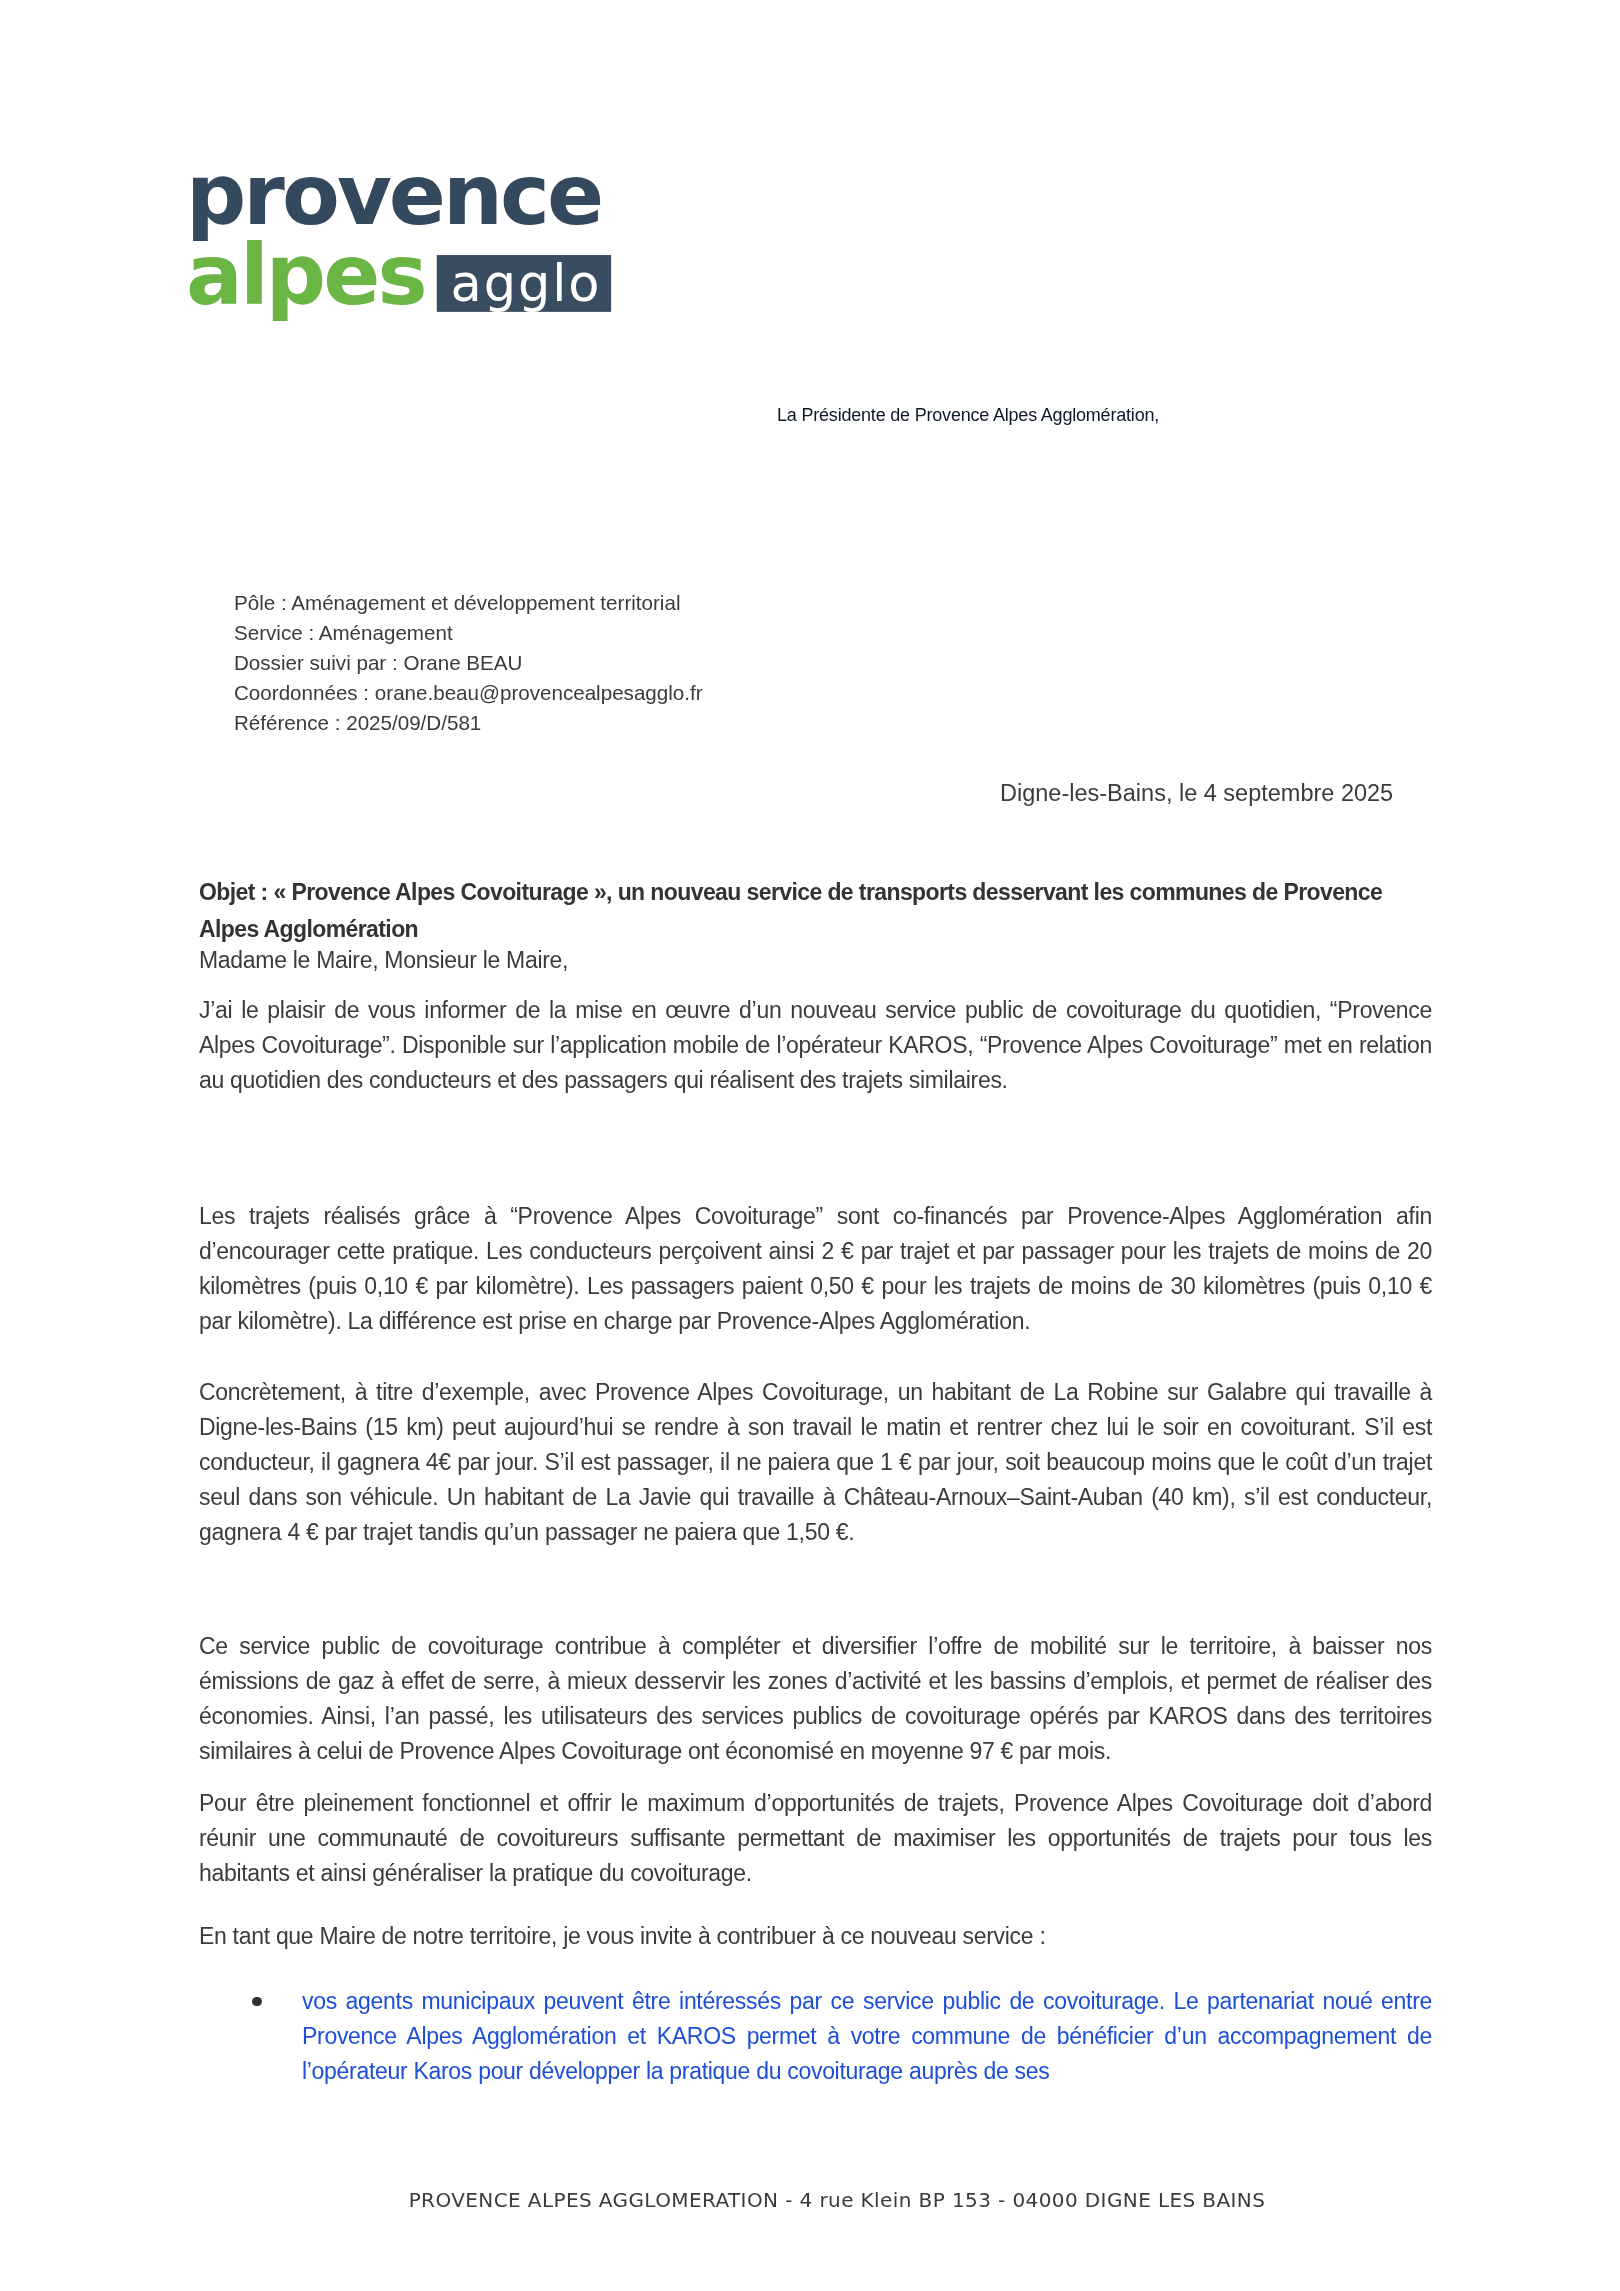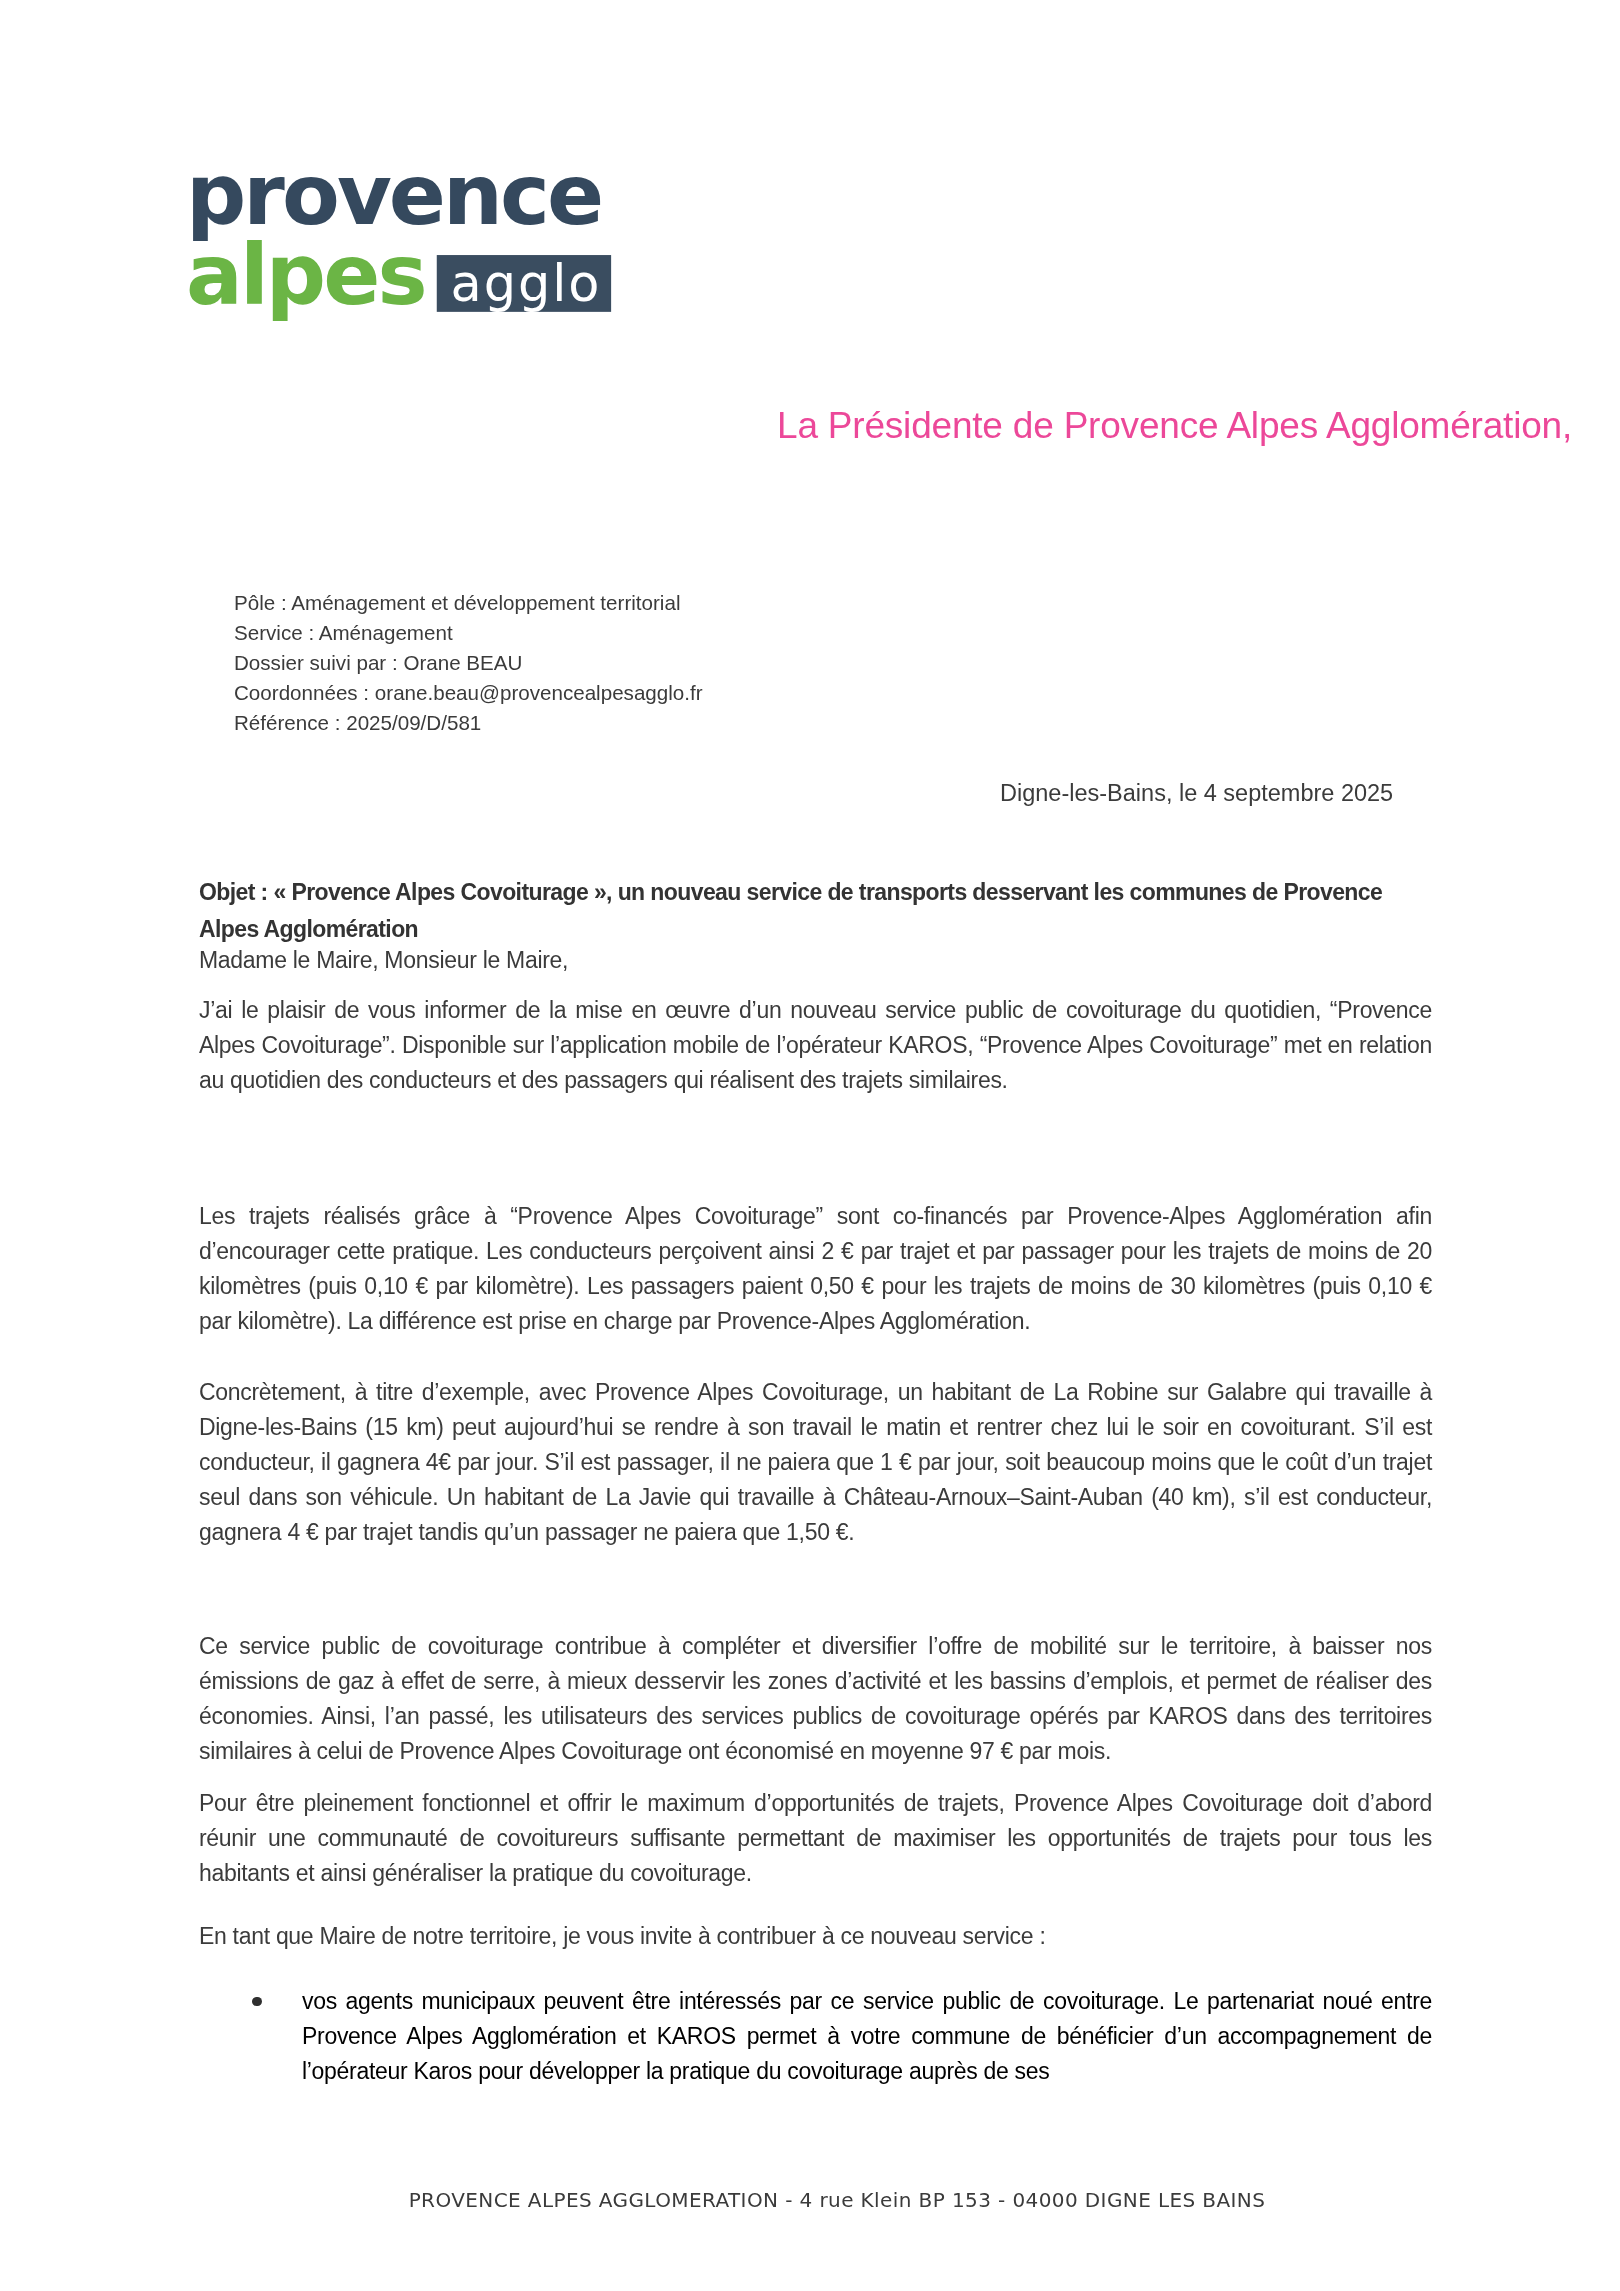--- a/index.html
+++ b/index.html
@@ -32,23 +32,23 @@
       width: 431px;
       height: 201px;
     }
     .logo svg { display: block; }
 
     
     .sender-title {
       position: absolute;
       left: 777px;
       top: 405px;
-      font-size: 37px;
+      font-size: 18px;
       letter-spacing: -0.2px;
-      color: #ec4899;
+      color: #0f172a;
       white-space: nowrap;
     }
 
     
     .meta {
       position: absolute;
       left: 198px;
       top: 588px;
       font-size: 20.6px;
       line-height: 30px;
@@ -116,21 +116,21 @@
       width: 1233px;
       margin: 0;
       padding: 0;
       list-style: none;
     }
     .bullet-item {
       position: relative;
       padding-left: 103px;
       font-size: 23px;
       line-height: 35px;
-      color: #000000;
+      color: #1d4ed8;
       text-align: justify;
       letter-spacing: -0.3px;
     }
     .bullet-dot {
       position: absolute;
       left: 53px;
       top: 12.7px;
       width: 9.8px;
       height: 9.8px;
       border-radius: 50%;

